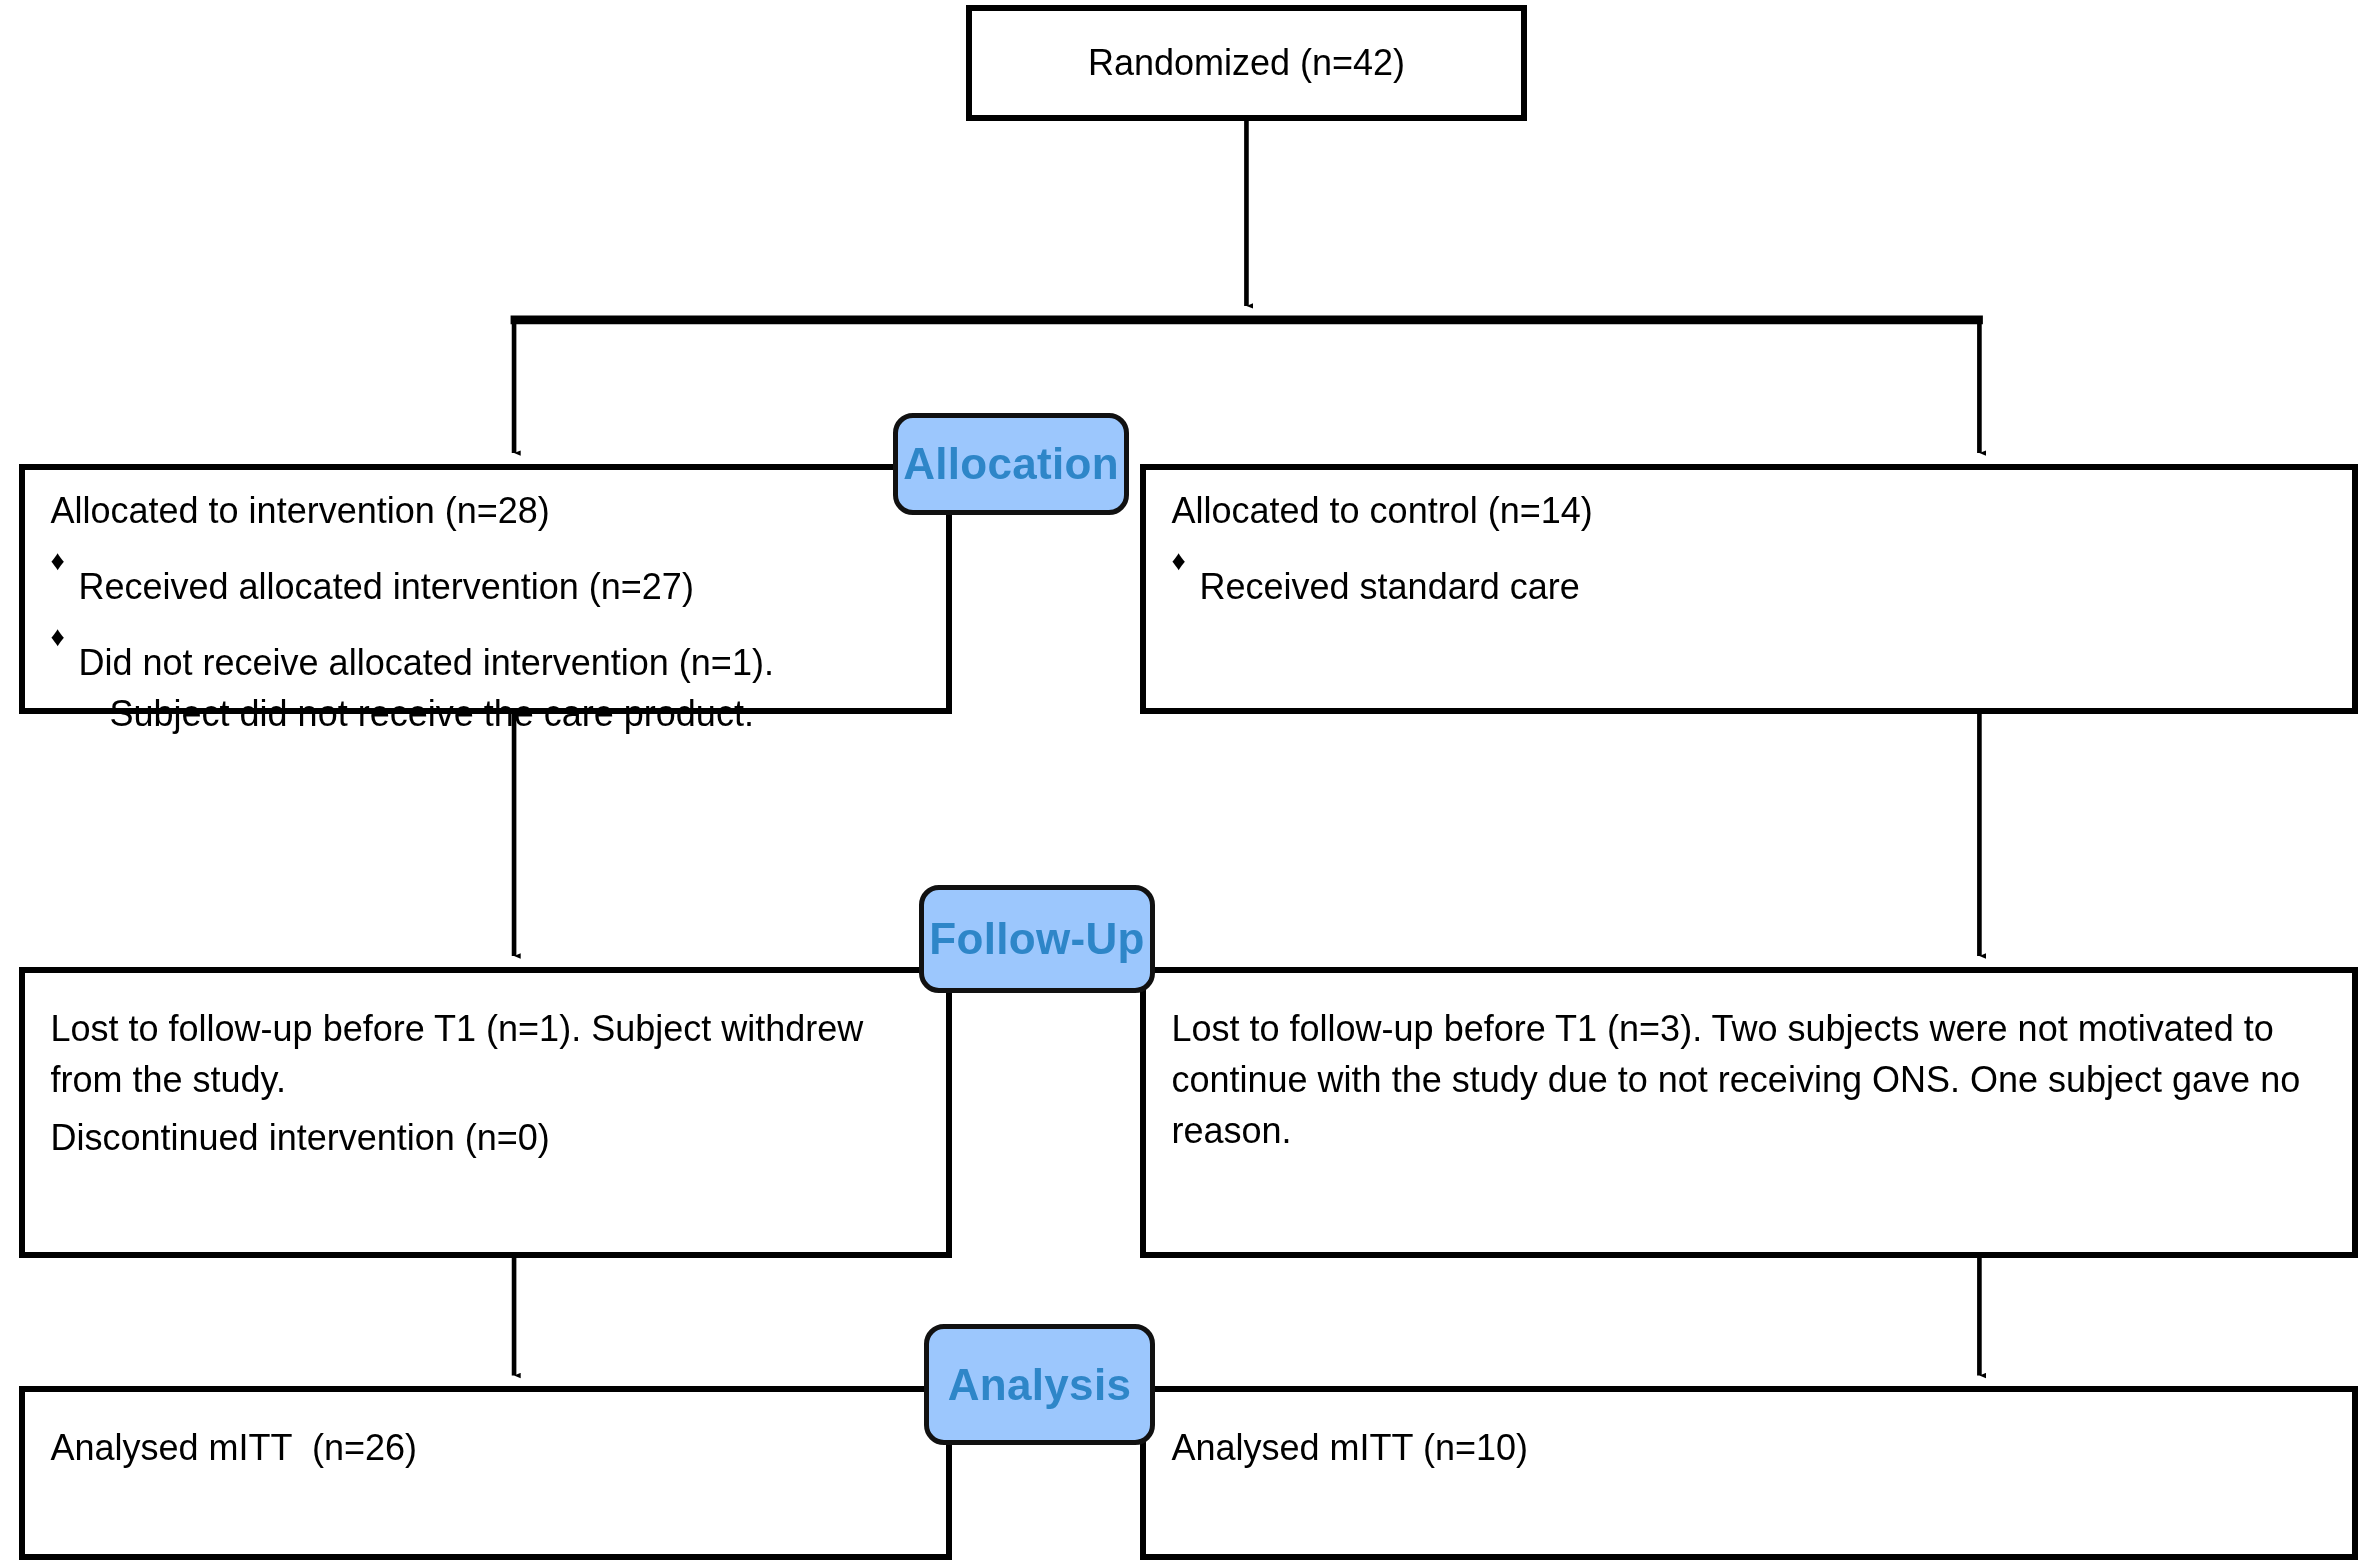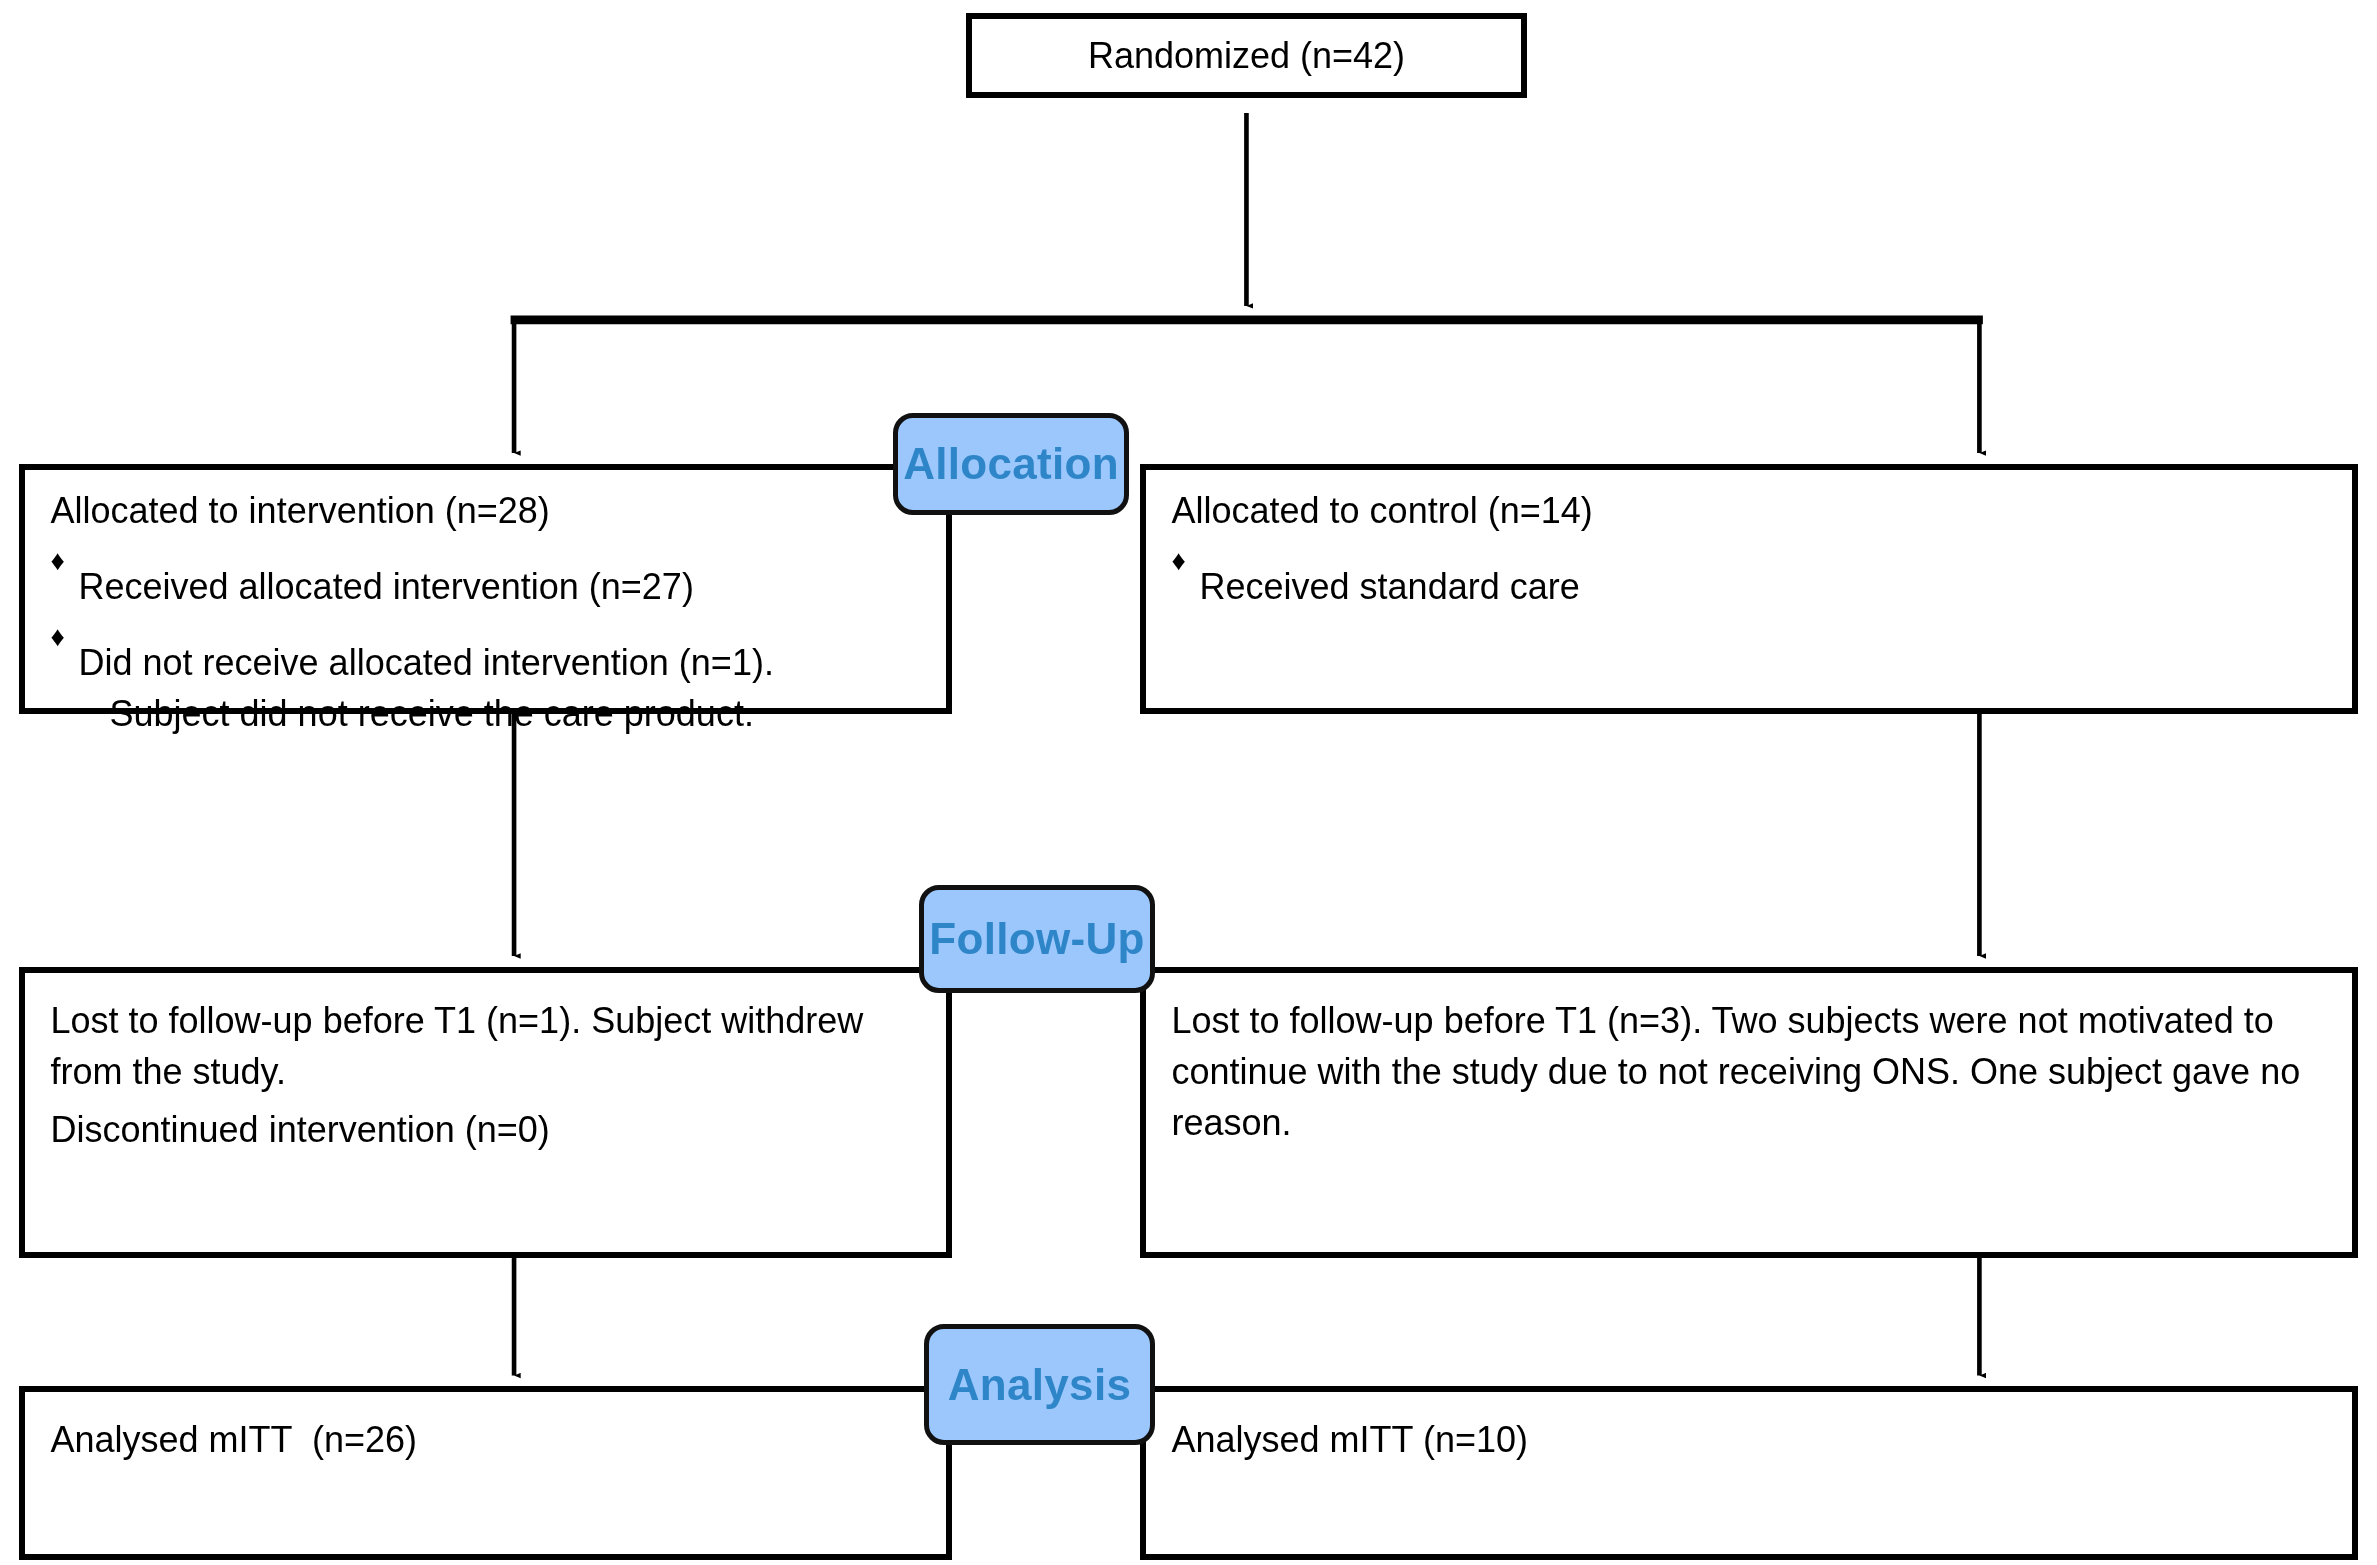--- a/index.html
+++ b/index.html
@@ -26,21 +26,21 @@
     height: 1565px;
     pointer-events: none;
   }
   .node-box {
     position: absolute;
     box-sizing: border-box;
     background: #ffffff;
     border: 6.4px solid #000000;
     padding: 15px 22px 15px 25.5px;
   }
-  .node-box.pad-top-lg { padding-top: 22px; }
+  .node-box.pad-top-lg { padding-top: 30px; }
   .node-text {
     font-size: 36px;
     line-height: 1.42;
     color: #000000;
     white-space: pre-wrap;
   }
   .node-text.center {
     text-align: center;
   }
   .bullet-line {
@@ -83,23 +83,23 @@
   }
   .stage-badge-label {
     font-size: 44px;
     font-weight: bold;
     color: #2e86c8;
     letter-spacing: 0.3px;
     white-space: nowrap;
   }
   .randomized-box {
     left: 966px;
-    top: 13px;
+    top: 5px;
     width: 561px;
-    height: 85px;
+    height: 116px;
     display: flex;
     align-items: center;
     justify-content: center;
     padding: 0;
   }
   .alloc-left-box  { left: 19px;   top: 464px;  width: 933px; height: 250px; }
   .alloc-right-box { left: 1140px; top: 464px;  width: 1218px; height: 250px; }
   .fup-left-box    { left: 19px;   top: 967px; width: 933px; height: 291px; }
   .fup-right-box   { left: 1140px; top: 967px; width: 1218px; height: 291px; }
   .ana-left-box    { left: 19px;   top: 1386px; width: 933px; height: 174px; }

